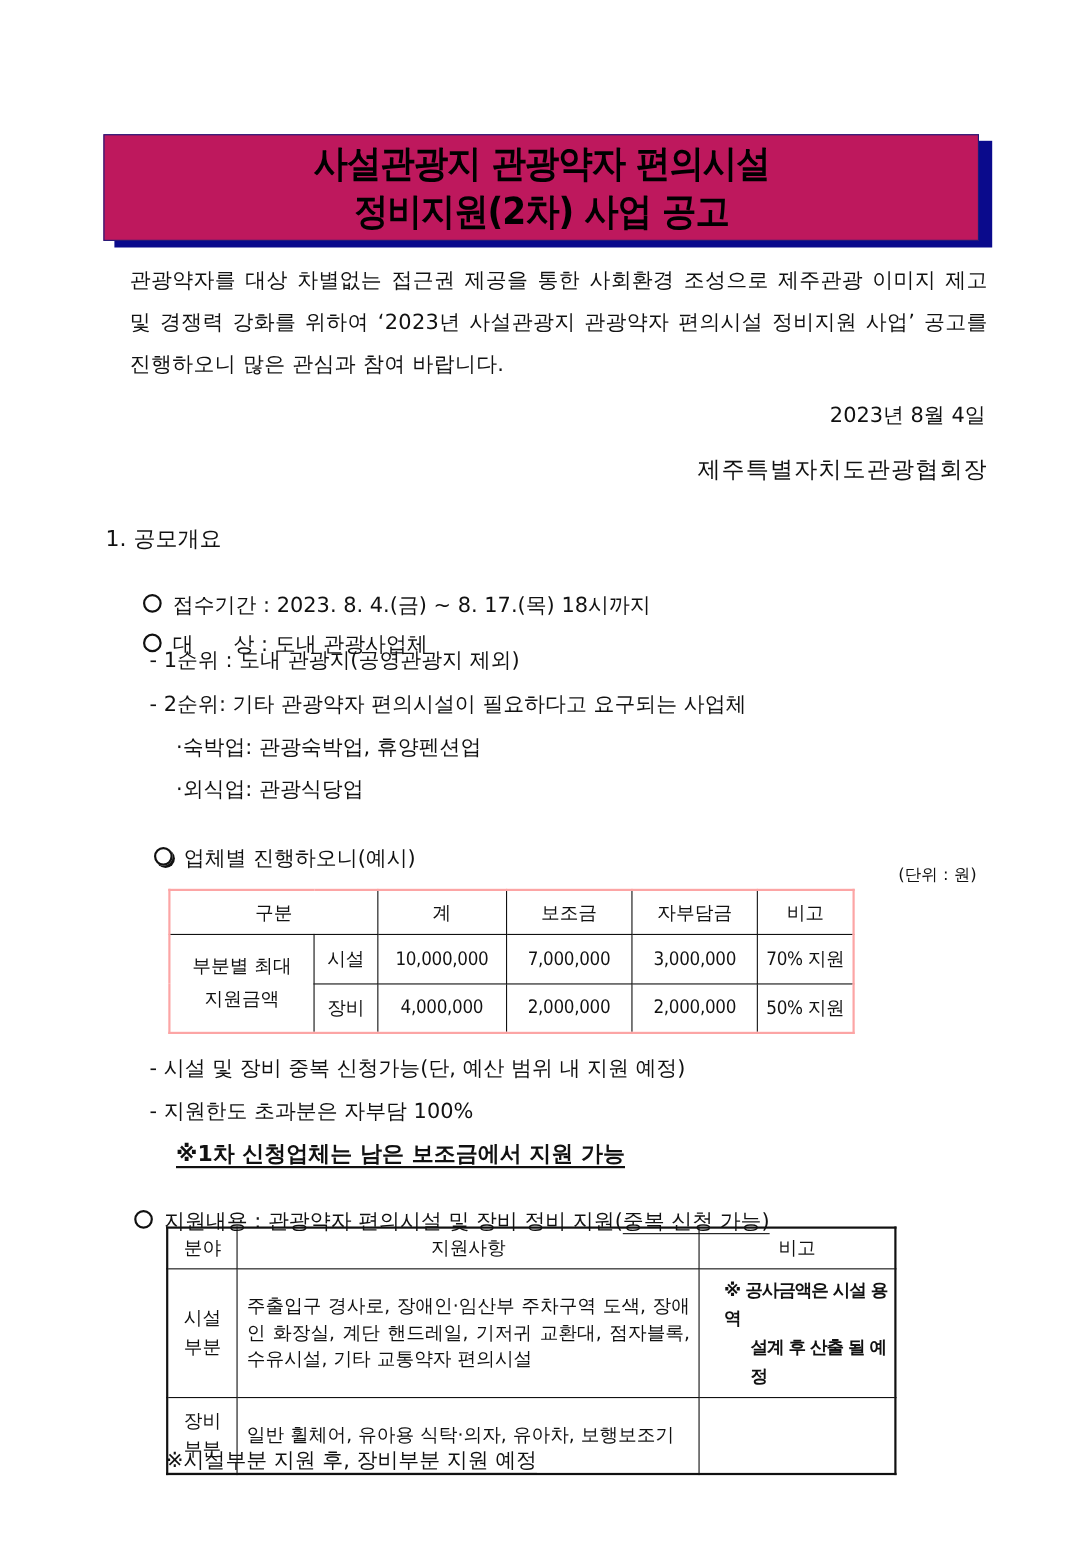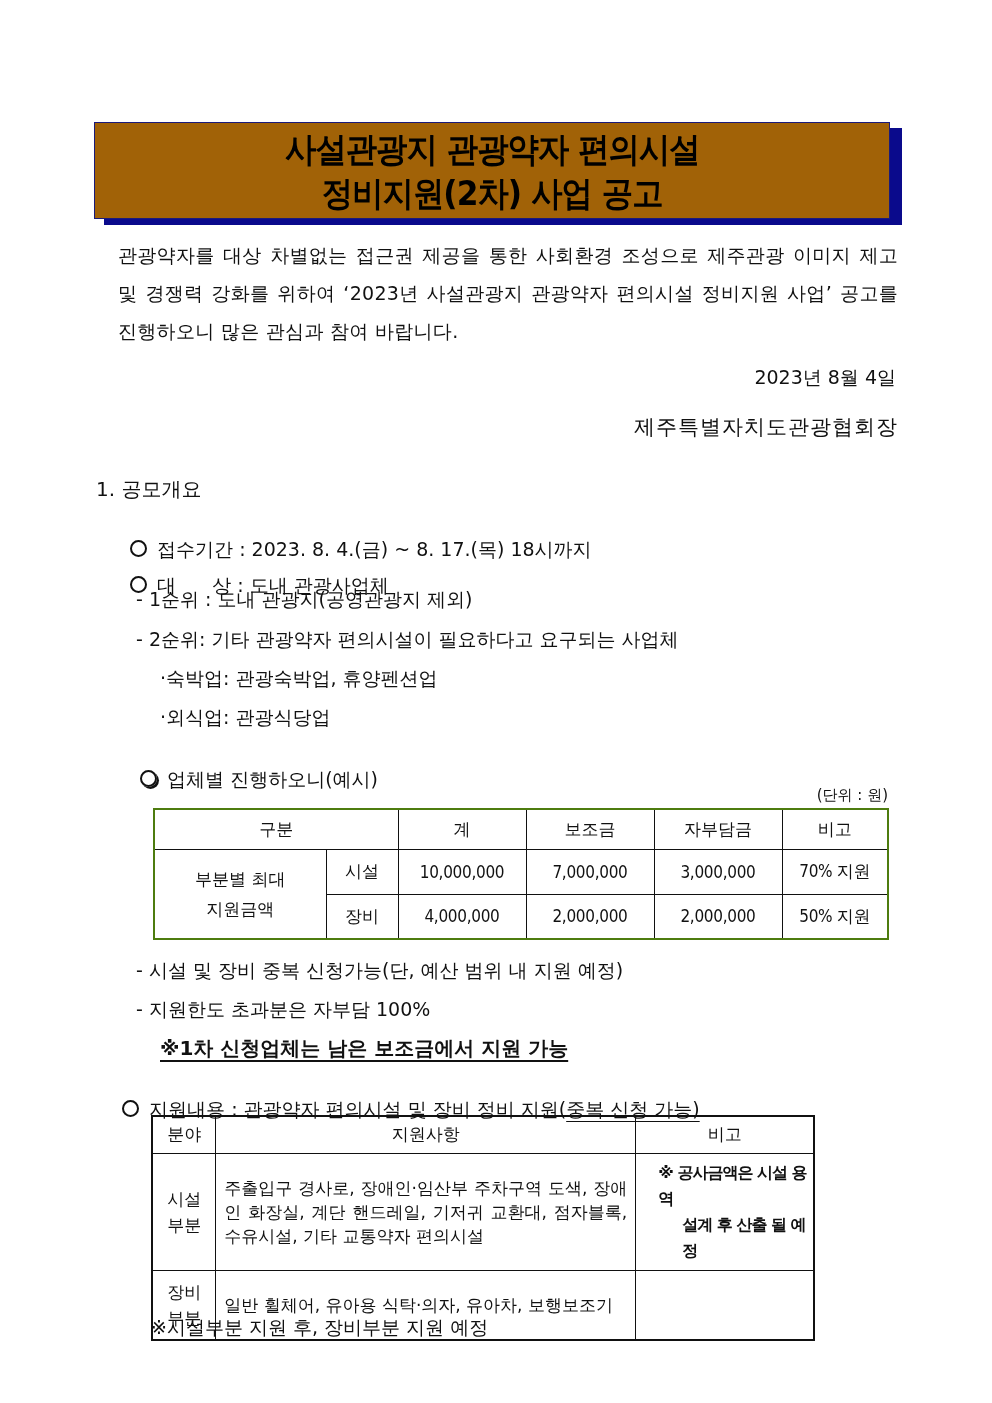--- a/index.html
+++ b/index.html
@@ -10,21 +10,21 @@
   }
   .abs { position: absolute; }
 
   
   .title-shadow {
     left: 104px; top: 128px; width: 798px; height: 97px;
     background: #0a0a8c;
   }
   .title-box {
     left: 94px; top: 122px; width: 794px; height: 95px;
-    background: #a16207; border: 1px solid #1a1a7a;
+    background: #be185d; border: 1px solid #1a1a7a;
     display: flex; flex-direction: column; align-items: center; justify-content: center;
   }
   .title-line {
     font-family: "DejaVu Sans", sans-serif;
     font-weight: bold; font-size: 34px; line-height: 44px;
     letter-spacing: -1px; color: #000;
     transform: scaleX(0.92);
   }
 
   .intro {
@@ -46,22 +46,22 @@
     display: inline-block; width: 13px; height: 13px;
     border: 2px solid #111; border-radius: 50%;
     margin-right: 10px; vertical-align: -1px;
   }
   .bullet-circle.shadow { box-shadow: 2px 2px 0 #111; }
 
   .unit { right: 104px; top: 786px; font-size: 15px; }
 
   table { border-collapse: collapse; }
   .t1 {
-    left: 153px; top: 808px; width: 736px;
-    border: 2px solid #4d7c0f;
+    left: 153px; top: 808px; width: 624px;
+    border: 2px solid #fca5a5;
   }
   .t1 td, .t1 th {
     border: 1px solid #111; text-align: center;
     font-size: 17px; font-weight: normal; padding: 0;
   }
   .t1 tr.h { height: 40px; }
   .t1 tr.r { height: 45px; }
   .num { font-family: "DejaVu Sans Condensed", "DejaVu Sans", sans-serif; font-size: 16px; letter-spacing: -0.3px; }
 
   .underline { text-decoration: underline; text-underline-offset: 5px; }

